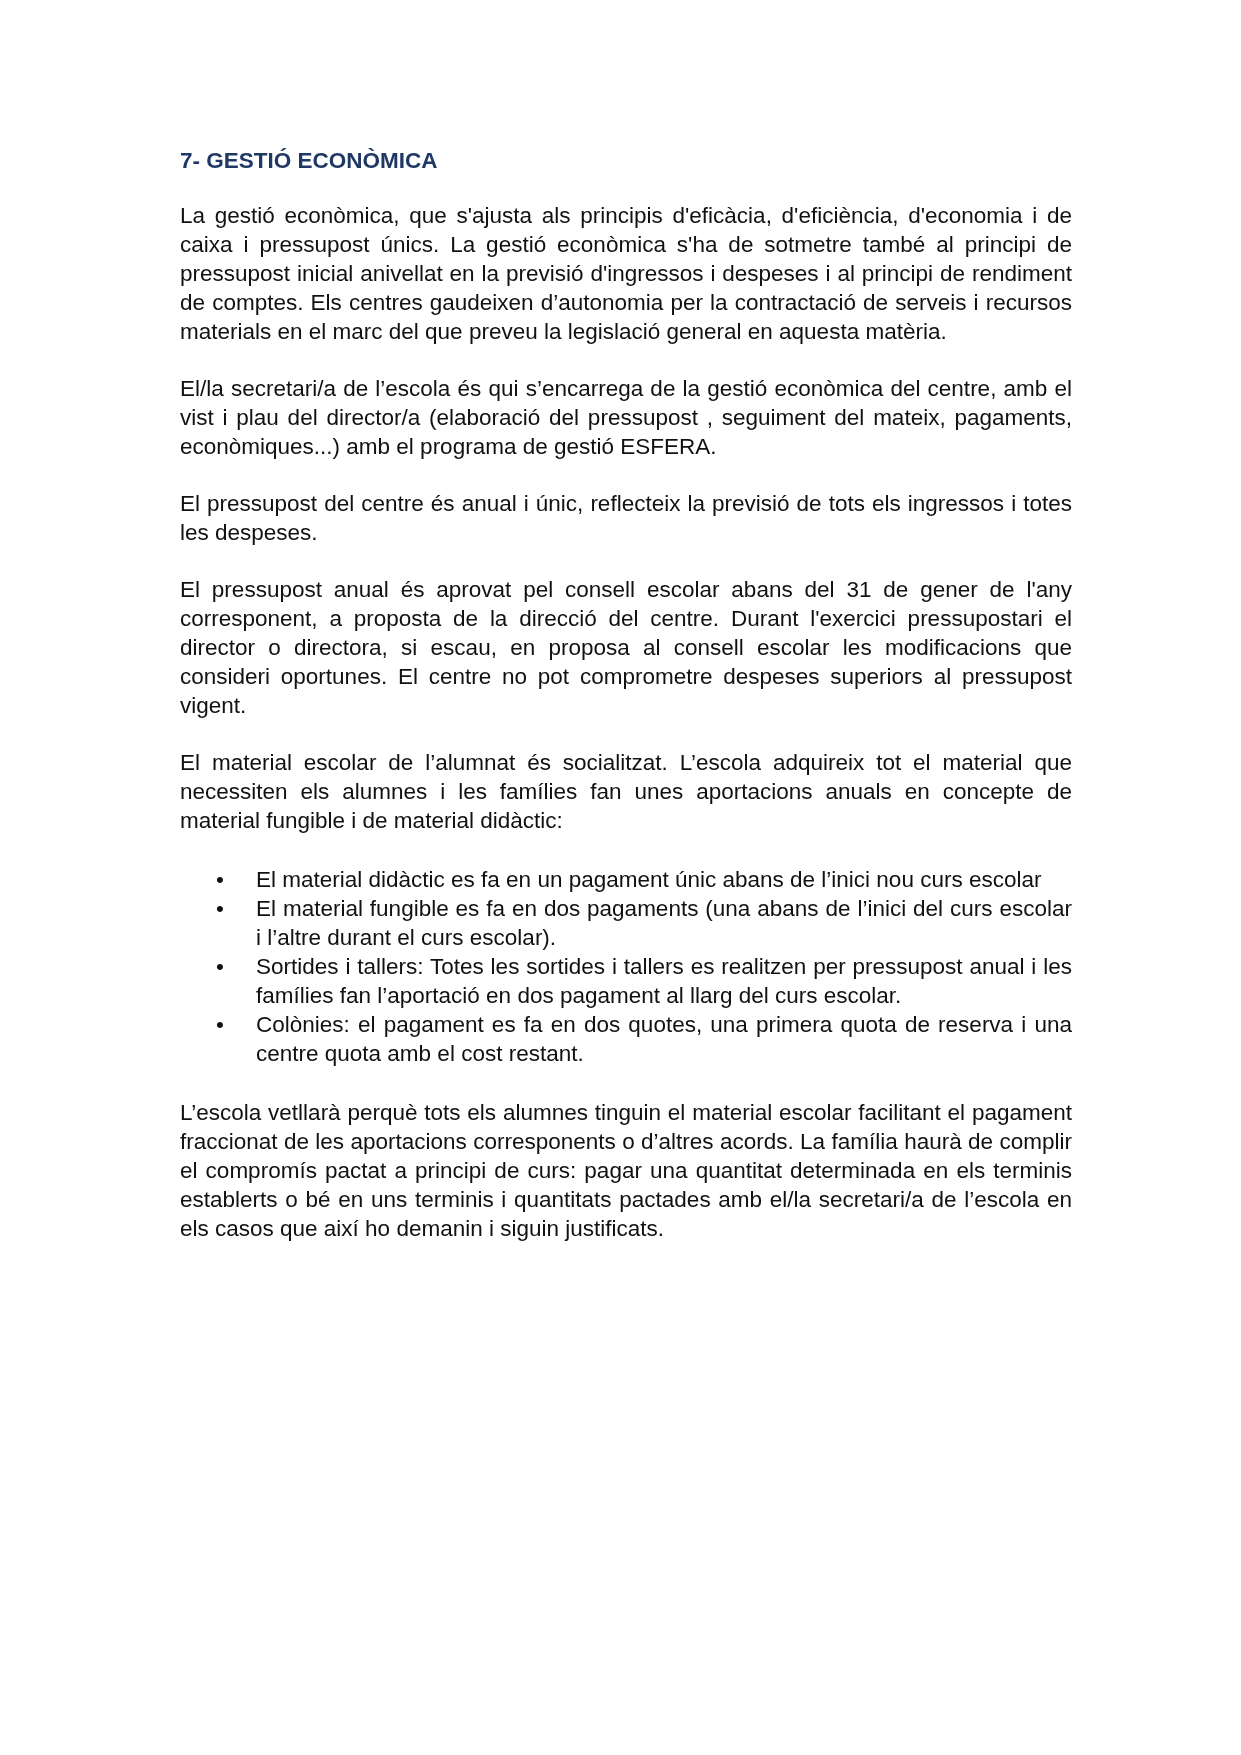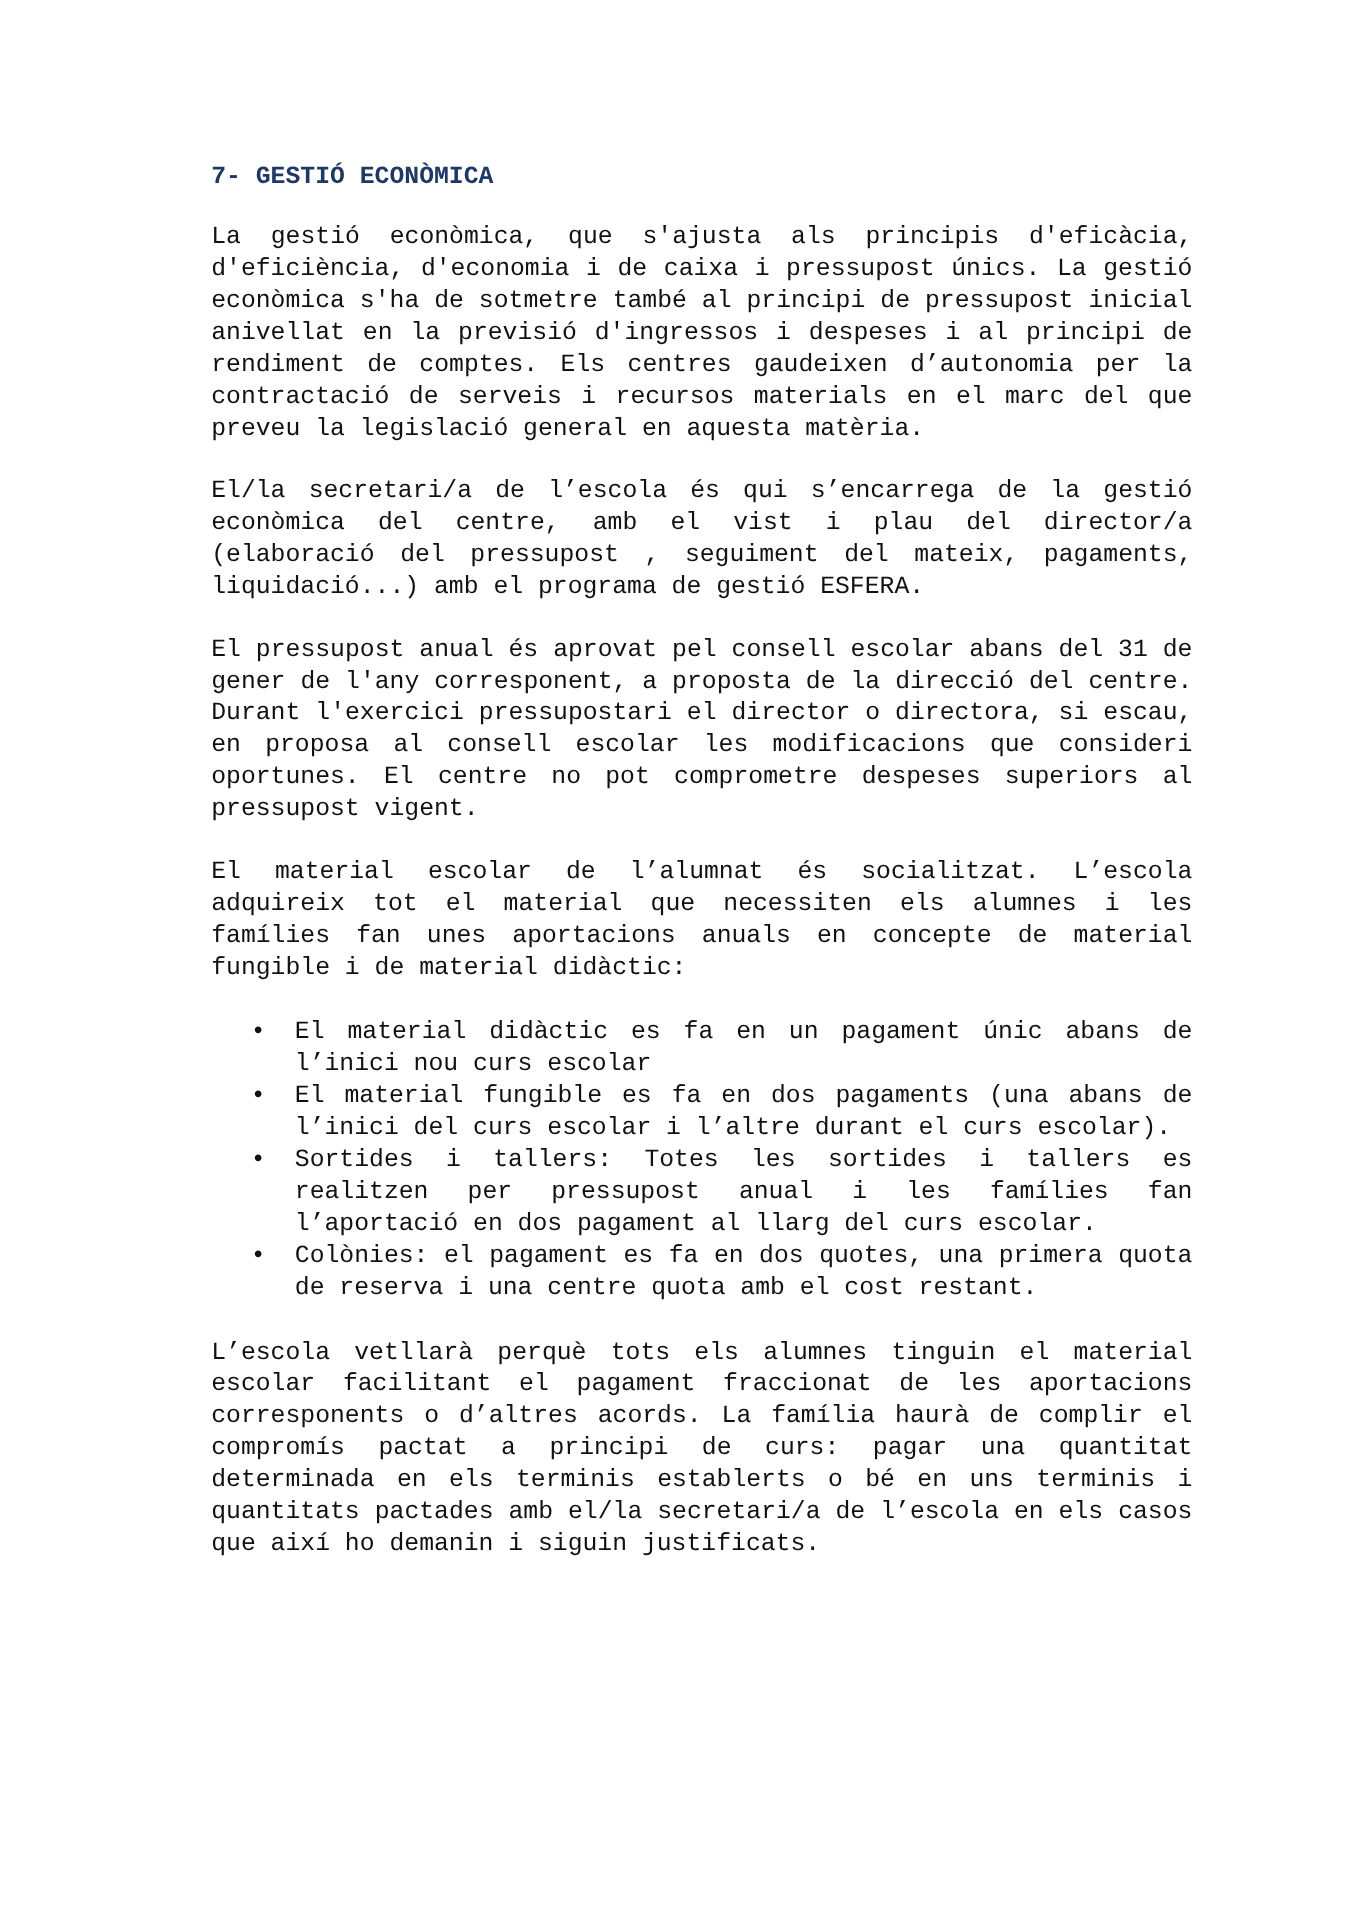--- a/index.html
+++ b/index.html
@@ -1,39 +1,40 @@
 <!DOCTYPE html>
 <html><head>
   <meta charset="utf-8">
   <style>
     html, body { margin: 0; padding: 0; background: #ffffff; }
     body { width: 1241px; height: 1755px; position: relative; overflow: hidden; }
     .page {
-      position: absolute; left: 192px; top: 146px; width: 892px;
-      font-family: Liberation Mono, monospace; color: #111111;
+      position: absolute; left: 180px; top: 146px; width: 892px;
+      font-family: Liberation Sans, sans-serif; color: #111111;
       font-size: 22.5px; line-height: 29px;
     }
     h1 {
       margin: 0 0 26px 0; font-size: 22.5px; line-height: 29px; font-weight: bold;
       color: #1f3864; letter-spacing: 0px;
     }
     p { margin: 0 0 28px 0; text-align: justify; }
     ul { margin: 30px 0 30px 0; padding: 0 0 0 76px; list-style: none; }
     li { position: relative; text-align: justify; }
     li .bullet { position: absolute; left: -40px; top: 0; }
     .tight { margin-bottom: 12px; }
   </style>
 </head>
 <body>
 
 <div class="page">
   <h1 style="color: rgb(31, 56, 100);">7- GESTIÓ ECONÒMICA</h1>
 
   <p>La gestió econòmica, que s'ajusta als principis d'eficàcia, d'eficiència, d'economia i de caixa i pressupost únics. La gestió econòmica  s'ha de sotmetre també al principi de pressupost inicial anivellat en la previsió d'ingressos i despeses i al principi de rendiment de comptes. Els centres gaudeixen d’autonomia per la contractació de serveis i recursos materials en el marc del que preveu la legislació general en aquesta matèria.</p>
-  <p>El/la secretari/a de l’escola és qui s’encarrega de la gestió econòmica del centre, amb el vist i plau del director/a (elaboració del pressupost , seguiment del mateix, pagaments, liquidació...)  amb el programa de gestió ESFERA.</p>
+  <p>El/la secretari/a de l’escola és qui s’encarrega de la gestió econòmica del centre, amb el vist i plau del director/a (elaboració del pressupost , seguiment del mateix, pagaments, econòmiques...)  amb el programa de gestió ESFERA.</p>
+  <p>El pressupost del centre és anual i únic, reflecteix la previsió de tots els ingressos i totes les despeses.</p>
   <p>El pressupost anual és aprovat pel consell escolar abans del 31 de gener de l'any corresponent, a proposta de la direcció del centre. Durant l'exercici pressupostari el director o directora, si escau, en proposa al consell escolar les modificacions que consideri oportunes. El centre no pot comprometre despeses superiors al pressupost vigent.</p>
   <p style="margin-bottom:12px">El material escolar de l’alumnat és socialitzat. L’escola adquireix tot el material que necessiten els alumnes i les famílies fan unes aportacions anuals en concepte de material fungible i de material didàctic:</p>
 
   <ul>
     <li>
       <span class="bullet">•</span>
       <span>El material didàctic es fa en un pagament únic abans de l’inici nou curs escolar</span>
     </li>
     <li>
       <span class="bullet">•</span>

